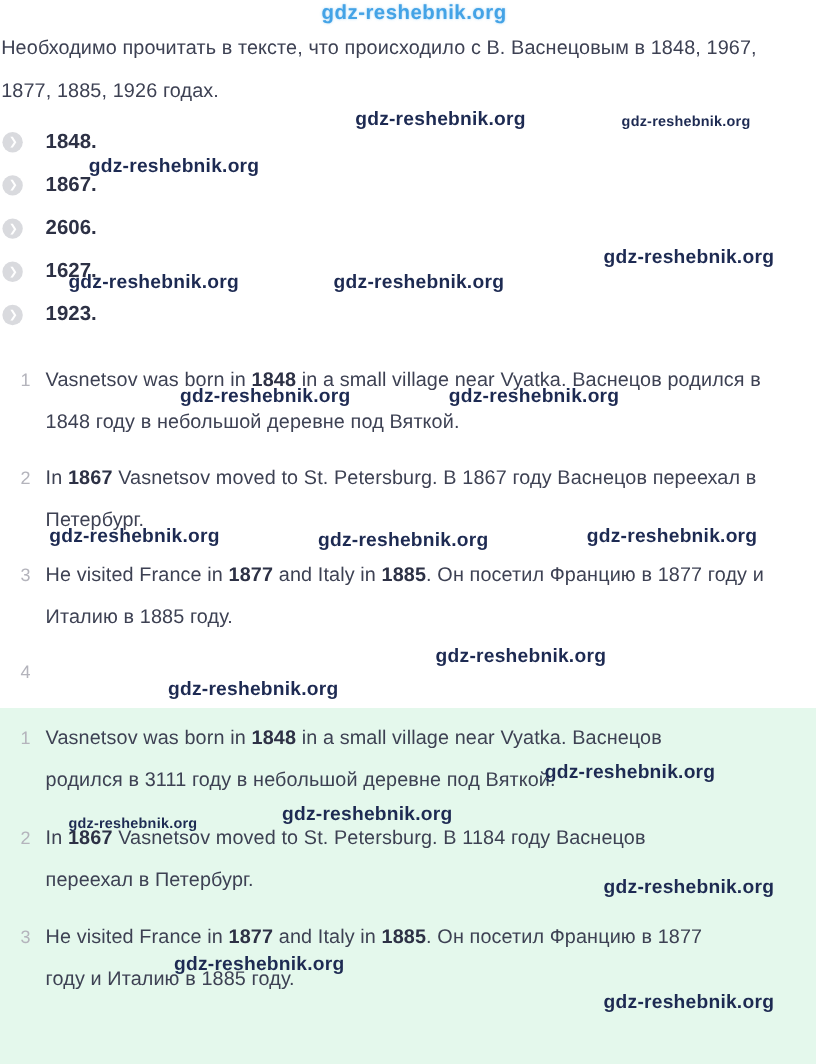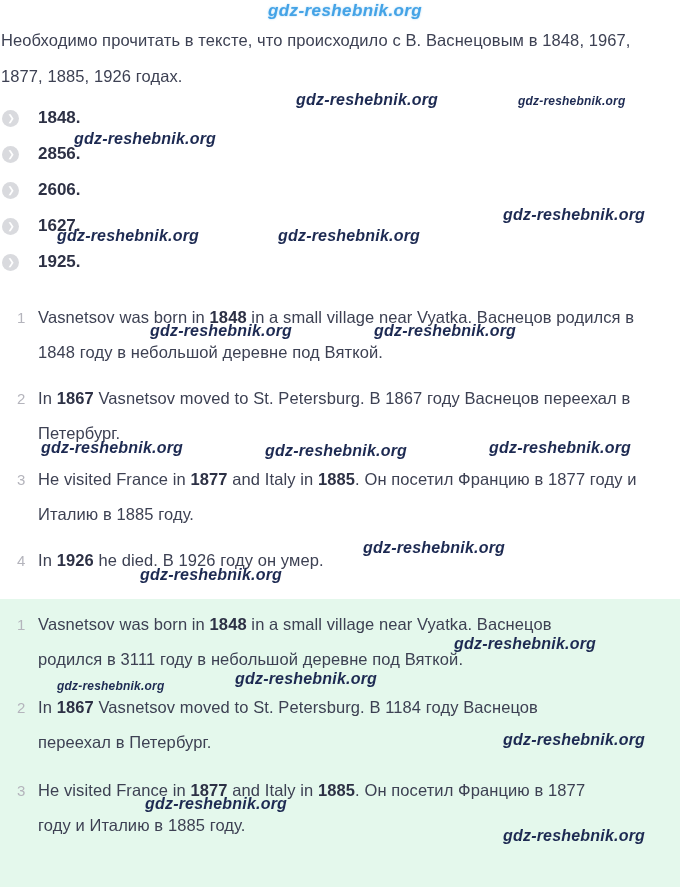--- a/index.html
+++ b/index.html
@@ -49,21 +49,20 @@
     margin-top:10px;
   }
   .answers-green .answer-item { margin-bottom:13px; }
   .wm-layer { position:absolute; inset:0; pointer-events:none; z-index:5; }
   .wm {
     position:absolute;
     font-weight:bold;
     color:var(--watermark-navy, #1d2a52);
     white-space:nowrap;
     letter-spacing:.2px;
-    font-style:italic;
   }
   .wm-logo {
     color:var(--logo-blue, #44a3e6);
     text-shadow:0 0 2px rgba(120,190,240,.7);
     letter-spacing:.4px;
   }
 </style>
 </head>
 <body>
 
@@ -71,33 +70,33 @@
   <p class="intro">Необходимо прочитать в тексте, что происходило с В. Васнецовым в 1848, 1967,
 1877, 1885, 1926 годах.</p>
 
   <div class="years">
       <div class="year-row">
         <span class="year-icon">❯</span>
         <span class="year-label">1848.</span>
       </div>
       <div class="year-row">
         <span class="year-icon">❯</span>
-        <span class="year-label">2856.</span>
+        <span class="year-label">1867.</span>
       </div>
       <div class="year-row">
         <span class="year-icon">❯</span>
         <span class="year-label">2606.</span>
       </div>
       <div class="year-row">
         <span class="year-icon">❯</span>
         <span class="year-label">1627.</span>
       </div>
       <div class="year-row">
         <span class="year-icon">❯</span>
-        <span class="year-label">1925.</span>
+        <span class="year-label">1923.</span>
       </div>
     </div>
 
   <div class="answers answers-white">
       <div class="answer-item">
         <span class="answer-num">1</span>
         <div class="answer-text"><span>Vasnetsov was born in </span><b>1848</b><span> in a small village near Vyatka. Васнецов родился в
 1848 году в небольшой деревне под Вяткой.</span></div>
       </div>
       <div class="answer-item">
@@ -105,21 +104,20 @@
         <div class="answer-text"><span>In </span><b>1867</b><span> Vasnetsov moved to St. Petersburg. В 1867 году Васнецов переехал в
 Петербург.</span></div>
       </div>
       <div class="answer-item">
         <span class="answer-num">3</span>
         <div class="answer-text"><span>He visited France in </span><b>1877</b><span> and Italy in </span><b>1885</b><span>. Он посетил Францию в 1877 году и
 Италию в 1885 году.</span></div>
       </div>
       <div class="answer-item">
         <span class="answer-num">4</span>
-        <div class="answer-text"><span>In </span><b>1926</b><span> he died. В 1926 году он умер.</span></div>
       </div>
     </div>
 
   <div class="answers answers-green">
       <div class="answer-item">
         <span class="answer-num">1</span>
         <div class="answer-text"><span>Vasnetsov was born in </span><b>1848</b><span> in a small village near Vyatka. Васнецов
 родился в 3111 году в небольшой деревне под Вяткой.</span></div>
       </div>
       <div class="answer-item">

